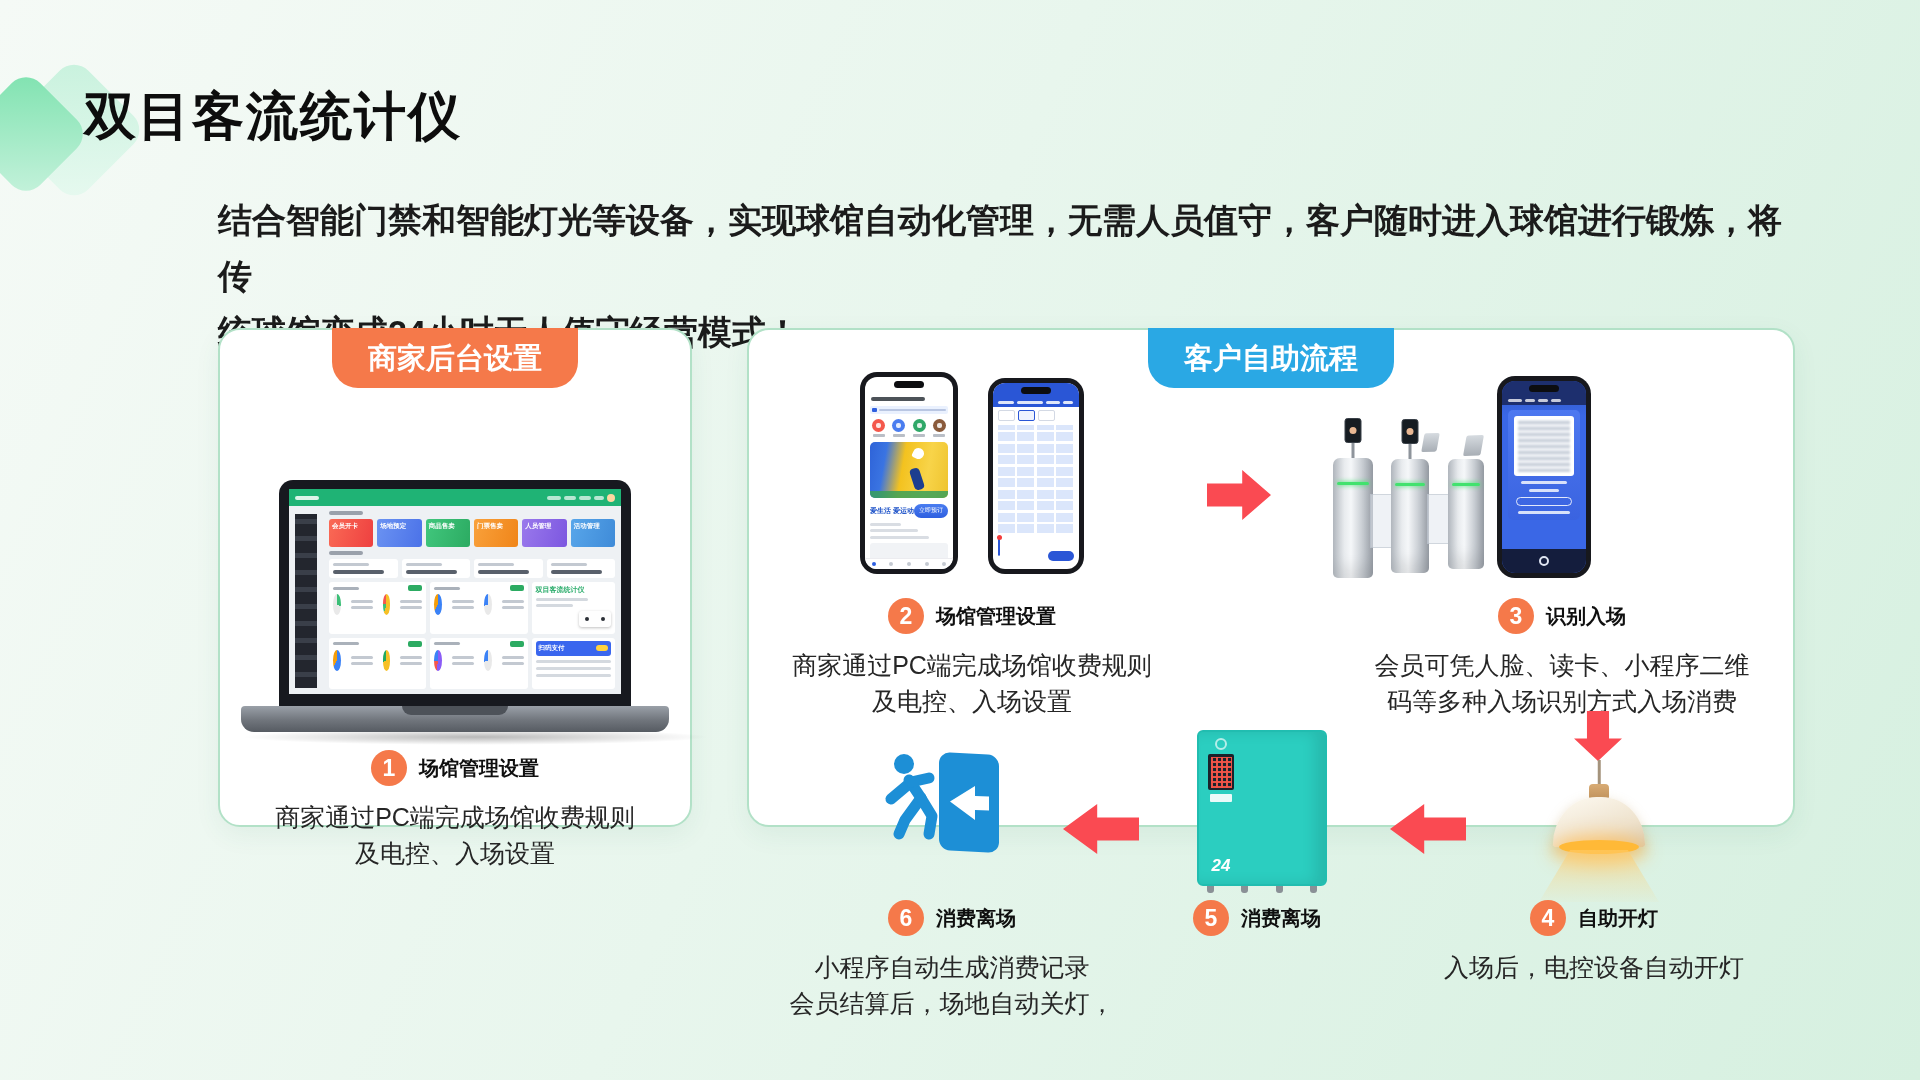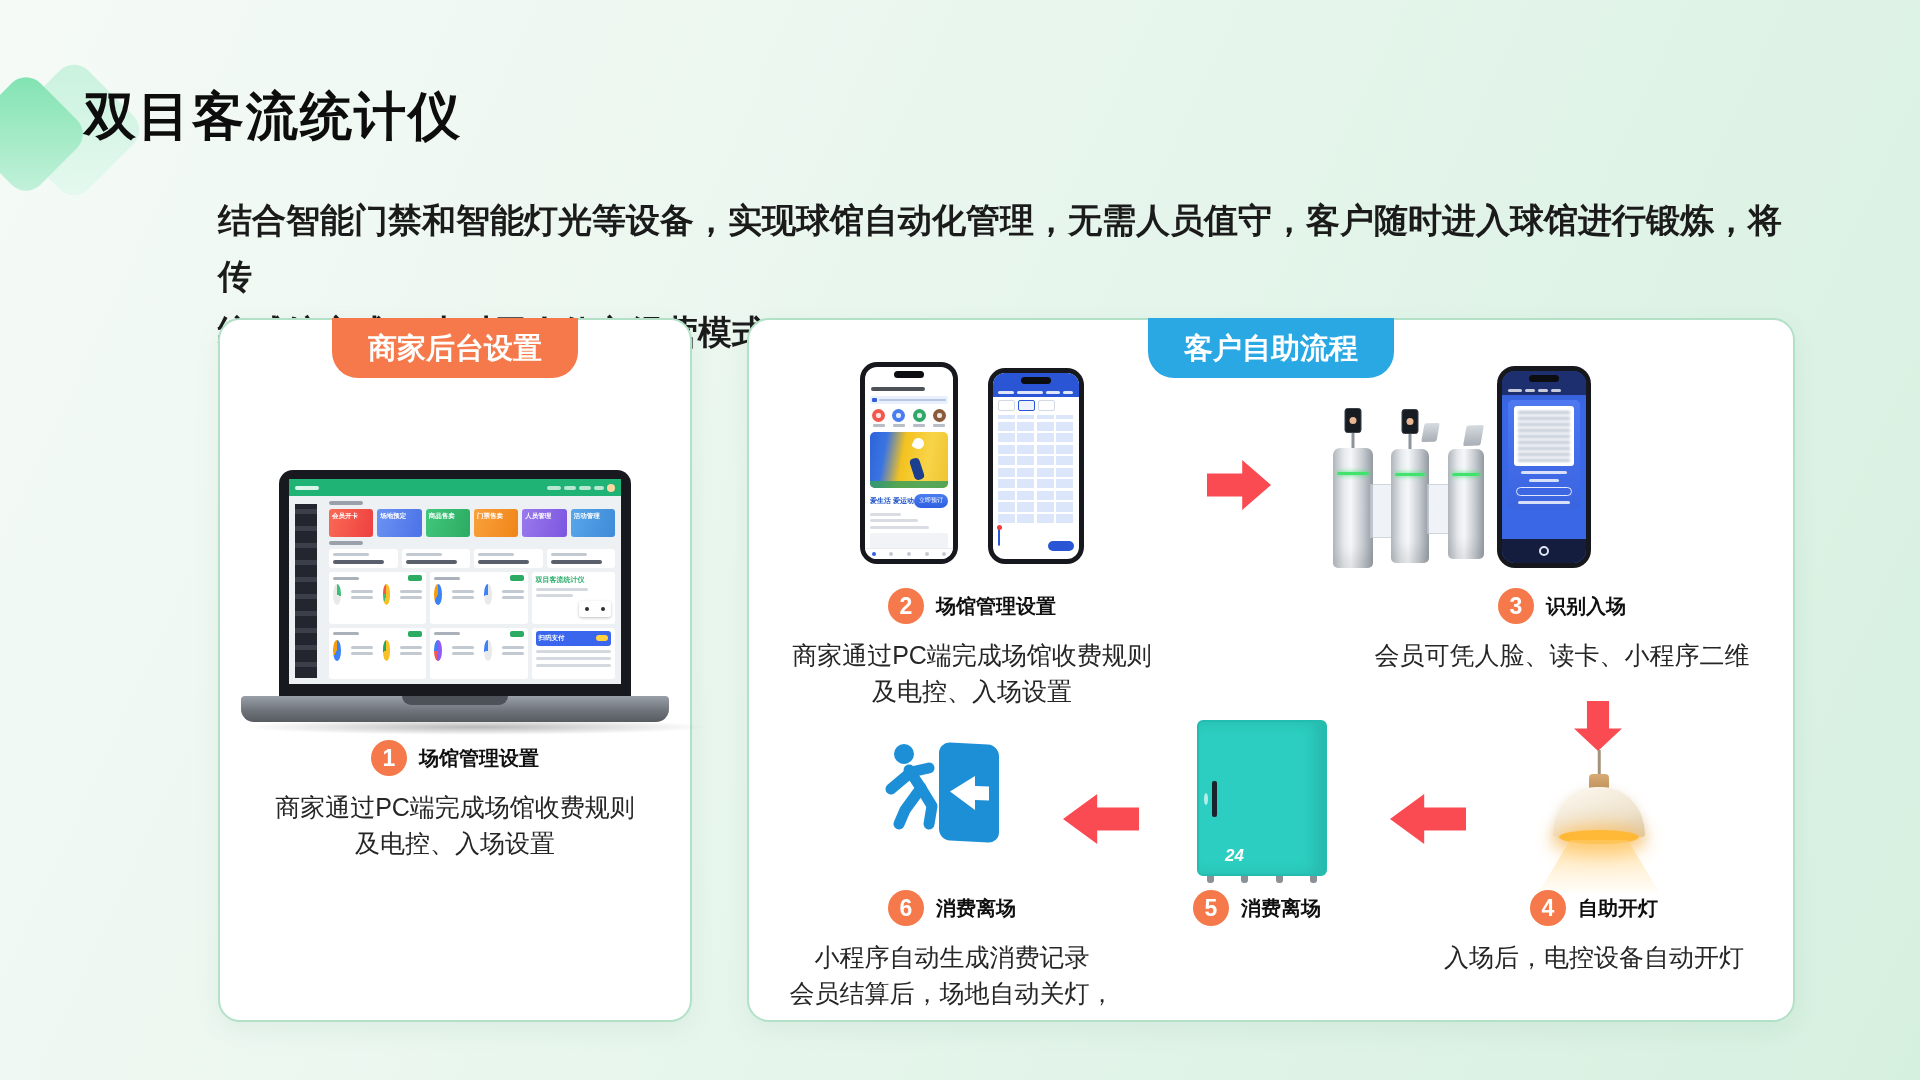--- a/index.html
+++ b/index.html
@@ -14,21 +14,21 @@
   .deco { position:absolute; border-radius:20px; transform:rotate(45deg); }
   .deco-b { left:22px; top:78px; width:104px; height:104px;
     background:linear-gradient(135deg,#b9efd5,#e3f9ee); opacity:.75; }
   .deco-a { left:-20px; top:88px; width:92px; height:92px;
     background:linear-gradient(135deg,#7ee2af,#c6f2dc); }
   .page-title { position:absolute; left:84px; top:82px; font-size:52px; font-weight:900;
     letter-spacing:2px; color:#0d0d0d; }
   .page-desc { position:absolute; left:218px; top:192px; width:1590px;
     font-size:34px; font-weight:700; line-height:56px; color:#1b1b1b; }
   
-  .card { position:absolute; top:318px; height:704px; background:#fff;
+  .card { position:absolute; top:328px; height:499px; background:#fff;
     border:2px solid #b2e1c7; border-radius:22px;
     box-shadow:0 8px 26px rgba(40,120,80,.07); }
   .card-left  { left:218px; width:474px; }
   .card-right { left:747px; width:1048px; }
   .panel-badge { position:absolute; top:-2px; left:50%; transform:translateX(-50%);
     height:60px; line-height:60px; padding:0 36px; white-space:nowrap;
     color:#fff; font-size:29px; font-weight:800; border-radius:0 0 26px 26px; }
   .badge-orange { background:#f5794a; }
   .badge-blue   { background:#2aa8e4; }
   
@@ -214,21 +214,21 @@
     background-clip:content-box; }
   .vr1 { background-image:repeating-linear-gradient(90deg,#e052b0 0 7px,transparent 7px 12px); }
   .vr2 { background-image:repeating-linear-gradient(90deg,#9fc4ef 0 7px,transparent 7px 12px); }
   .vr3 { background-image:repeating-linear-gradient(90deg,#4a7de8 0 7px,transparent 7px 12px); }
   .vr4 { background-image:repeating-linear-gradient(90deg,#4a7de8 0 7px,transparent 7px 24px),
          repeating-linear-gradient(90deg,transparent 0 12px,#e052b0 12px 19px,transparent 19px 24px); }
   .vr5 { background-image:repeating-linear-gradient(90deg,#3b6fe0 0 7px,transparent 7px 12px); border-bottom:none; }
   .vm-out { height:24px; background:#fff; border:1px solid #d8f2ef; border-radius:3px;
     display:flex; align-items:center; justify-content:center;
     font-size:8px; font-weight:700; color:#1aa99c; letter-spacing:1px; }
-  .vm-side { width:34px; display:flex; align-items:center; gap:4px; padding-top:1px; }
+  .vm-side { width:34px; display:flex; flex-direction:column; align-items:center; gap:4px; padding-top:1px; }
   .vm-grille { width:12px; height:12px; border-radius:50%; border:2.5px solid rgba(255,255,255,.65); }
   .vm-scr { width:26px; height:36px; background:#1a222b; border-radius:2px; padding:2.5px; }
   .vm-scr i { display:block; width:100%; height:100%;
     background:repeating-linear-gradient(0deg,rgba(242,84,72,.95) 0 2px,transparent 2px 5px),
                repeating-linear-gradient(90deg,rgba(242,84,72,.95) 0 2px,transparent 2px 5px); }
   .vm-bar { width:22px; height:8px; background:rgba(255,255,255,.9); border-radius:1px; }
   .vm-24 { margin-top:auto; padding-bottom:3px; color:#fff; font-weight:900; font-style:italic; font-size:17px; }
   .vm-feet { display:flex; justify-content:space-between; padding:0 10px; }
   .vm-feet i { width:7px; height:7px; background:#8a9096; border-radius:0 0 3px 3px; }
 </style>
@@ -538,20 +538,21 @@
     </div>
   </div>
 
   <div class="step-text" style="left:618px;top:268px;width:390px">
     <div class="step-title-row">
       <span class="step-num">3</span>
       <span class="step-title">识别入场</span>
     </div>
     <div class="step-desc">
       <div>会员可凭人脸、读卡、小程序二维</div>
+      <div>码等多种入场识别方式入场消费</div>
     </div>
   </div>
 
   <div class="arrow down" style="left:824px;top:382px;width:50px;height:48px"></div>
 
   <div class="lamp" style="left:790px;top:430px">
     <i class="cord"></i>
     <i class="cap"></i>
     <i class="dome"></i>
     <i class="glow"></i>

